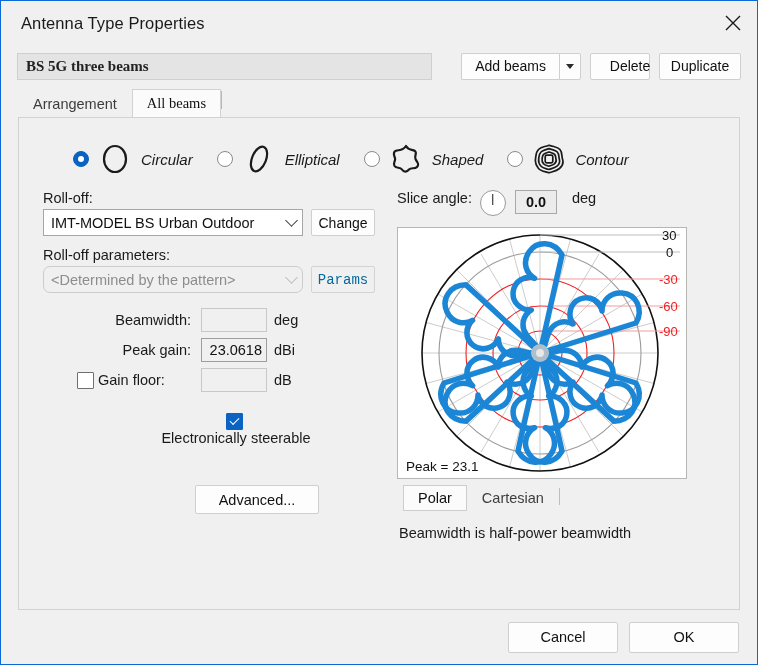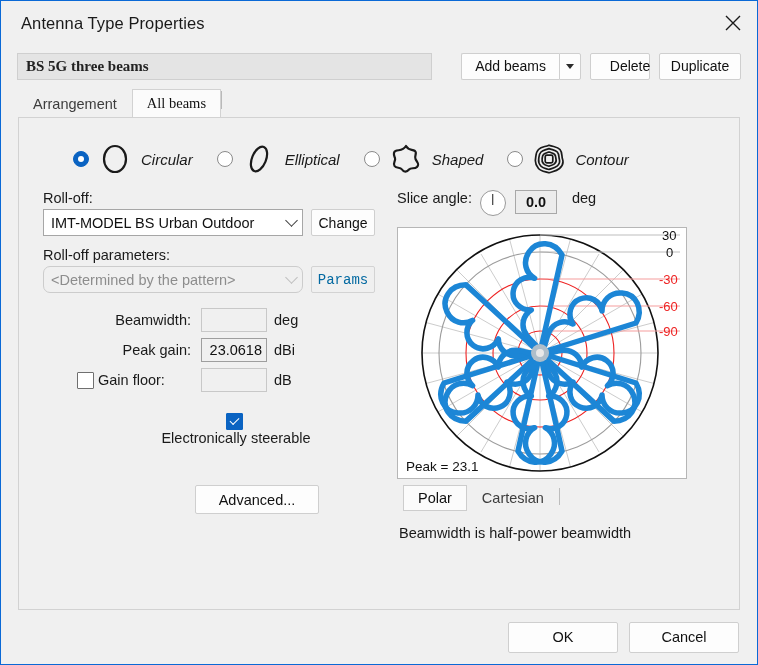--- a/index.html
+++ b/index.html
@@ -557,16 +557,16 @@
           <div class="ptab">Cartesian</div>
           <div class="ptab-sep"></div>
         </div>
 
         <div class="hint">Beamwidth is half-power beamwidth</div>
       </div>
     </div>
   </div>
 
   <div class="footer">
+    <div class="btn btn-foot">Cancel</div>
     <div class="btn btn-foot">OK</div>
-    <div class="btn btn-foot">Cancel</div>
   </div>
 </div>
 
 </body></html>

